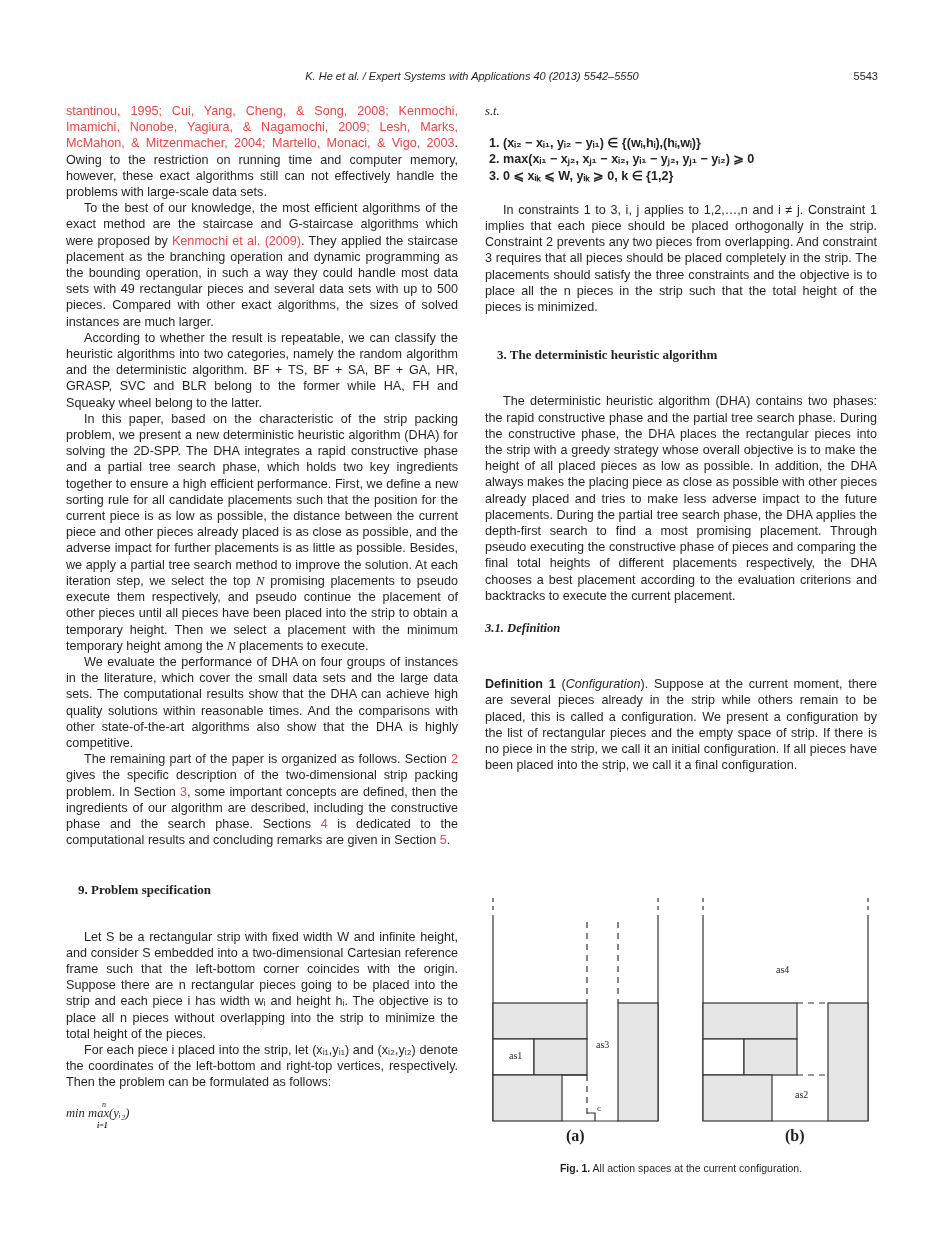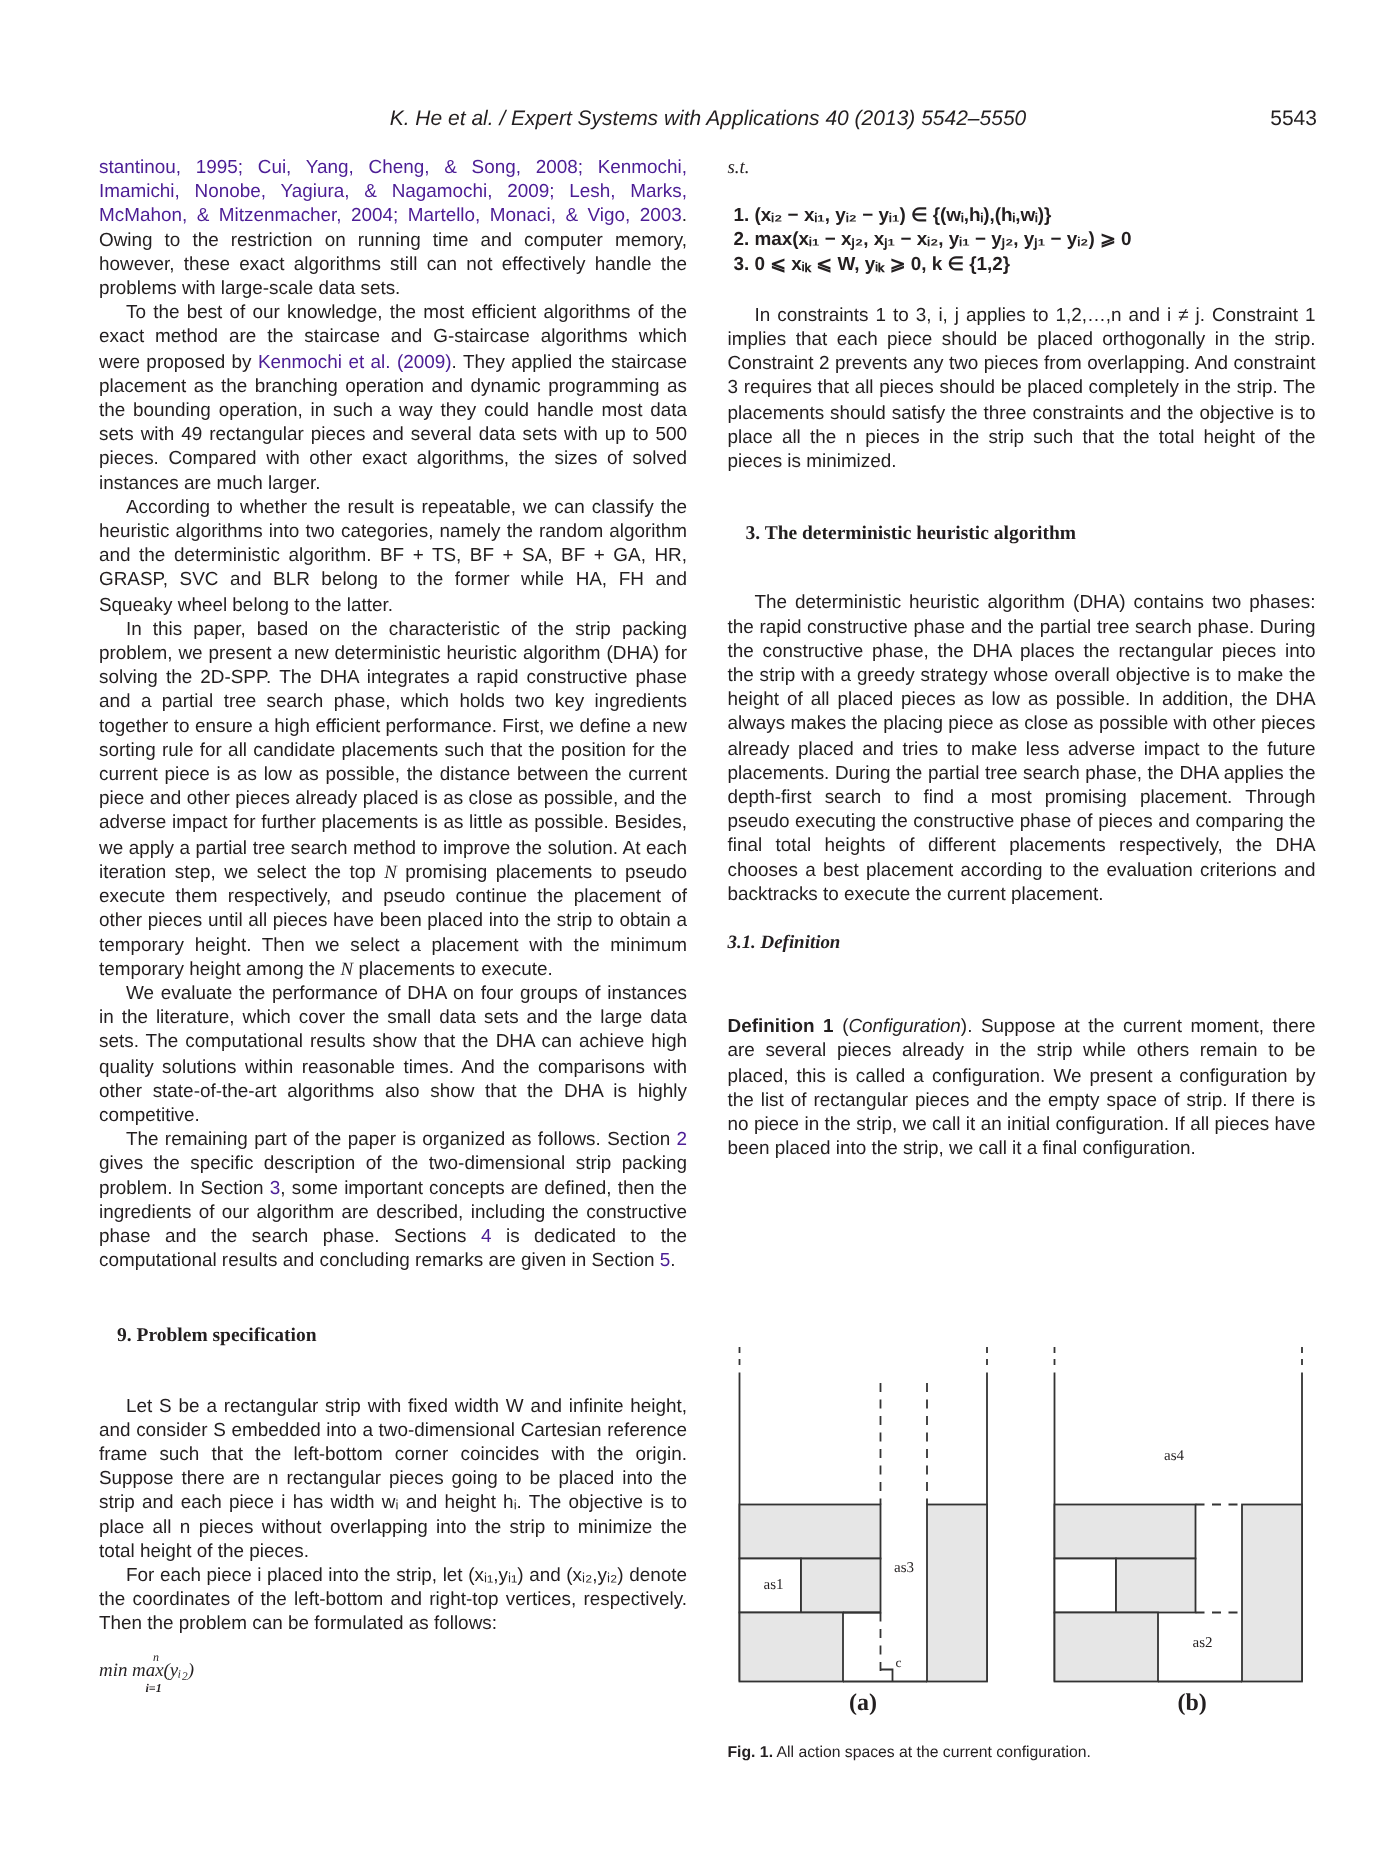--- a/index.html
+++ b/index.html
@@ -1,33 +1,33 @@
 <!DOCTYPE html>
 <html><head>
 <meta charset="utf-8">
 <style>
   html, body { margin:0; padding:0; background:#ffffff; }
   body { width:925px; height:1234px; position:relative; overflow:hidden;
          font-family:"Liberation Sans", sans-serif; color:#231f20; }
   .header { position:absolute; top:70px; left:66px; width:812px; height:16px;
-            font-size:14px; font-style:italic; }
+            font-size:11px; font-style:italic; }
   .header .running { position:absolute; left:0; right:0; text-align:center; }
   .header .pageno { position:absolute; right:0; top:0; font-style:normal; }
   .col { position:absolute; width:392px; font-size:12.6px; line-height:16.2px; }
   .col.left { left:66px; top:103px; }
   .col.right { left:485px; top:103px; }
   p { margin:0; text-align:justify; text-indent:18px; }
   p.noindent { text-indent:0; }
-  .link { color:#4c1d95; }
+  .link { color:#ef4444; }
   h2 { font-family:"Liberation Serif", serif; font-size:13px; font-weight:bold; margin:12px; }
   h3 { font-family:"Liberation Serif", serif; font-size:12.6px; font-style:italic; font-weight:bold; margin:0; }
   .math { font-family:"Liberation Serif", serif; font-style:italic; }
   .constraints { margin:0; padding:0; list-style:none; }
   .constraints li { margin-left:4px;font-weight:bold; }
-  .caption { position:absolute; top:1162px; left:485px; width:392px; font-size:10.5px; }
+  .caption { position:absolute; top:1162px; left:485px; width:392px; text-align:center; font-size:10.5px; }
   .caption b { font-weight:bold; }
   .fig { position:absolute; left:485px; top:885px; width:400px; height:270px; }
   .sublabel { position:absolute; font-family:"Liberation Serif", serif; font-weight:bold; font-size:16px; }
 </style>
 </head>
 <body>
 
 <div class="header">
   <span class="running">K. He et al. / Expert Systems with Applications 40 (2013) 5542–5550</span>
   <span class="pageno">5543</span>

